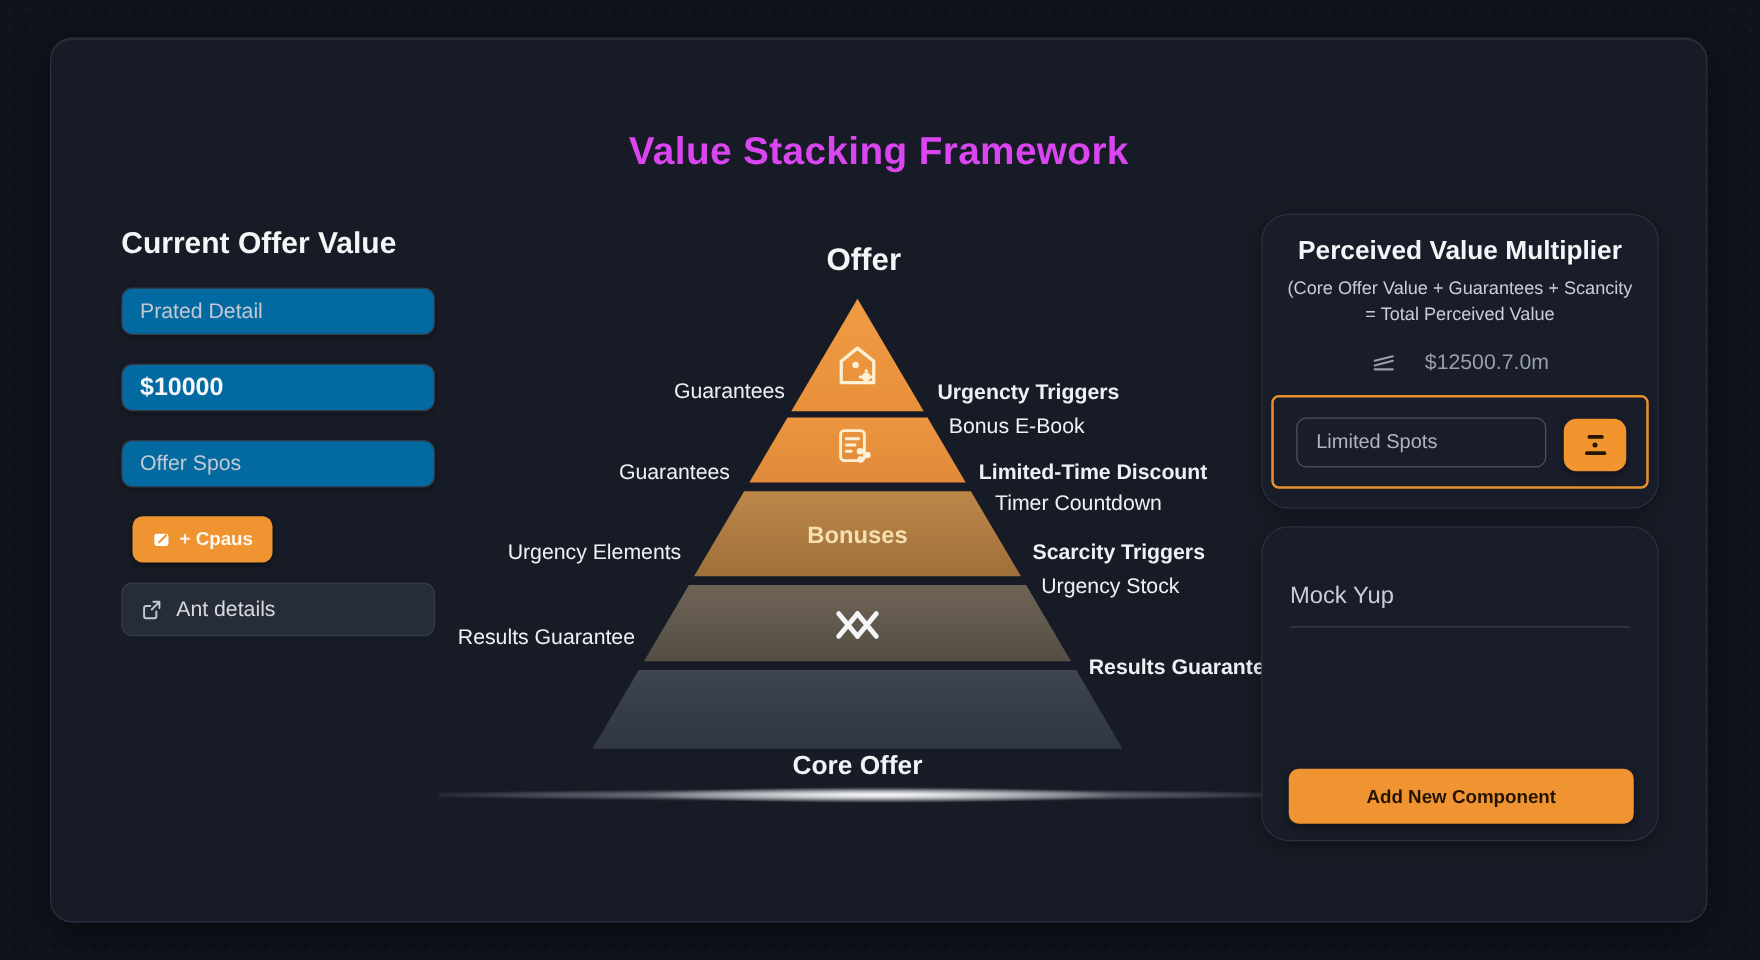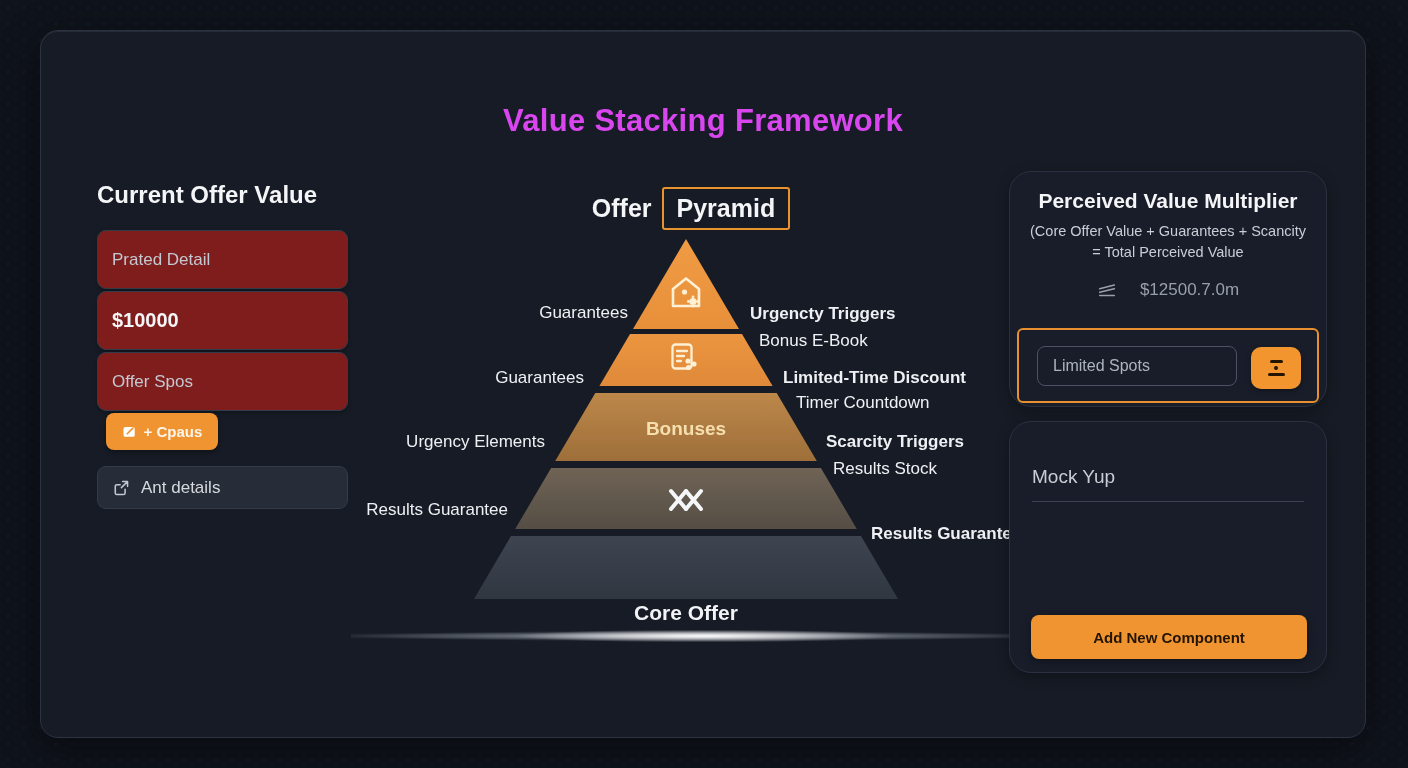--- a/index.html
+++ b/index.html
@@ -21,22 +21,22 @@
     box-shadow: inset 0 1px 0 rgba(255,255,255,0.07), 0 10px 40px rgba(0,0,0,0.45);
   }
   .page-title {
     position:absolute; left:0; top:72px; width:100%;
     text-align:center; font-size:31px; font-weight:700; color:#d946ef;
     letter-spacing:0.3px;
   }
   
   .lp-title { position:absolute; left:56px; top:150px; font-size:24px; font-weight:700; color:#f4f5f7; }
   .field {
-    position:absolute; left:56px; width:251px; height:59px;
-    background:#7f1d1d; border:1px solid #343b49; border-radius:9px;
+    position:absolute; left:56px; width:251px; height:38px;
+    background:#0369a1; border:1px solid #343b49; border-radius:9px;
     display:flex; align-items:center; padding:0 14px;
     font-size:17px; color:#c3c8d1;
     box-shadow:0 2px 4px rgba(0,0,0,0.25);
   }
   .field.big { font-size:20px; font-weight:700; color:#f5f6f8; }
   .btn-orange {
     position:absolute; left:65px; top:382px; width:112px; height:37px;
     background:#ef9430; border:none; border-radius:8px;
     display:flex; align-items:center; justify-content:center; gap:7px;
     font-family:"Liberation Sans", sans-serif;
@@ -79,21 +79,21 @@
     position:absolute; left:968px; width:318px;
     background:#181d29; border:1px solid #2a3140; border-radius:22px;
     box-shadow:0 4px 14px rgba(0,0,0,0.3);
   }
   .panel.p1 { top:140px; height:236px; }
   .panel.p2 { top:390px; height:252px; }
   .p1-title { position:absolute; top:17px; width:100%; text-align:center; font-size:21px; font-weight:700; color:#f4f5f7; }
   .p1-formula { position:absolute; width:100%; text-align:center; font-size:14.5px; color:#c9ced6; }
   .p1-value { position:absolute; top:108px; width:100%; display:flex; align-items:center; justify-content:center; gap:23px; font-size:17px; color:#999fab; }
   .hl-box {
-    position:absolute; left:7px; right:7px; top:156px; height:75px;
+    position:absolute; left:7px; right:7px; top:144px; height:75px;
     border:2px solid #e8902f; border-radius:6px;
     display:flex; align-items:center;
   }
   .hl-input {
     position:absolute; left:18px; top:16px; width:200px; height:40px;
     background:transparent; border:1px solid #4a5264; border-radius:8px;
     display:flex; align-items:center; padding:0 15px;
     font-size:16px; color:#aeb4bf;
   }
   .divide-btn {
@@ -156,21 +156,20 @@
       <svg width="18" height="18" viewBox="0 0 22 22" fill="none" stroke="#c3c8d1" stroke-width="1.9" stroke-linecap="round" stroke-linejoin="round">
         <path d="M16 12.5 V17 a2 2 0 0 1 -2 2 H6 a2 2 0 0 1 -2 -2 V9 a2 2 0 0 1 2 -2 h4"></path>
         <path d="M13 3 h6 M19 3 v6 M19 3 L11.5 10.5"></path>
       </svg>
     </span>
     <span>Ant details</span>
   </div>
 
   <div class="offer-heading">
     <span class="txt">Offer</span>
-    <span class="boxed">Pyramid</span>
   </div>
 
   <div class="pyr-zone">
 
     <svg width="500" height="380" viewBox="0 0 500 380" style="position:absolute;left:100px;top:0;">
       <defs>
         <linearGradient id="g1" x1="0" y1="0" x2="0" y2="1">
           <stop offset="0" stop-color="#f09c44"></stop>
             <stop offset="1" stop-color="#e88f3a"></stop>
         </linearGradient>
@@ -224,21 +223,21 @@
     <div class="pyr-label" style="right:413px;top:72px;">Guarantees</div>
     <div class="pyr-label" style="right:457px;top:137px;">Guarantees</div>
     <div class="pyr-label" style="right:496px;top:201px;">Urgency Elements</div>
     <div class="pyr-label" style="right:533px;top:269px;">Results Guarantee</div>
 
     <div class="pyr-label bold" style="left:409px;top:73px;">Urgencty Triggers</div>
     <div class="pyr-label" style="left:418px;top:100px;">Bonus E-Book</div>
     <div class="pyr-label bold" style="left:442px;top:137px;">Limited-Time Discount</div>
     <div class="pyr-label" style="left:455px;top:162px;">Timer Countdown</div>
     <div class="pyr-label bold" style="left:485px;top:201px;">Scarcity Triggers</div>
-    <div class="pyr-label" style="left:492px;top:228px;">Results Stock</div>
+    <div class="pyr-label" style="left:492px;top:228px;">Urgency Stock</div>
     <div class="pyr-label semi" style="left:530px;top:293px;">Results Guaranteee</div>
 
     <div class="layer-text bonuses-text">Bonuses</div>
     <div class="layer-text core-text">Core Offer</div>
 
     <div class="flare"></div>
   </div>
 
   <div class="panel p1">
     <div class="p1-title">Perceived Value Multiplier</div>

